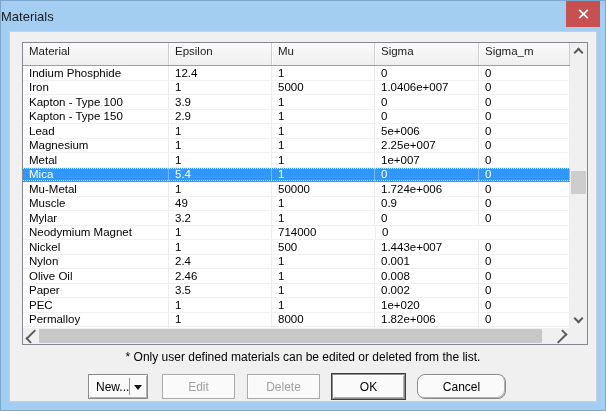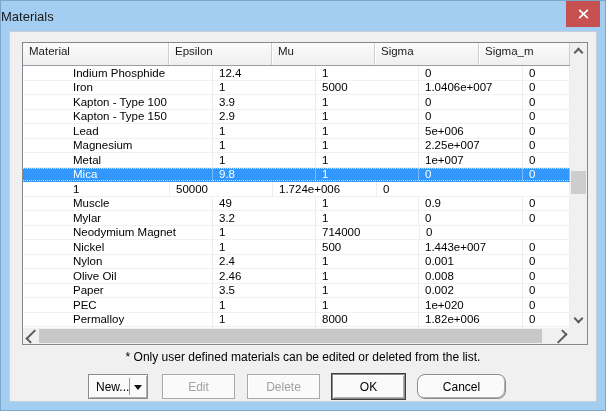--- a/index.html
+++ b/index.html
@@ -24,21 +24,21 @@
     grid-template-columns:1fr 17px;grid-template-rows:1fr 16px;}
   .table-main{grid-column:1;grid-row:1;display:flex;flex-direction:column;overflow:hidden;}
   .header-row{flex:0 0 18px;display:flex;background:linear-gradient(#FBFBFB,#EFEFEF);
     border-bottom:1px solid #9C9CA2;}
   .hcell{font-size:11.5px;color:#1a1a1a;padding:2px 0 8px 6px;
     border-right:1px solid #CFCFCF;box-shadow:1px 0 0 #FFFFFF;white-space:nowrap;overflow:hidden;}
   .w0{width:146px;flex:0 0 146px}.w1{width:103px;flex:0 0 103px}
   .w2{width:103px;flex:0 0 103px}.w3{width:104px;flex:0 0 104px}.w4{flex:1}
   .table-body{flex:1;overflow:hidden;background:#fff;}
   .row{display:flex;height:14.5px;border-bottom:1px solid #F1F1F1;background:#fff;
-    position:relative;cursor:default;padding-left:44px;}
+    position:relative;cursor:default;}
   .cell{font-size:11.5px;display:flex;align-items:center;padding-left:6px;
     border-right:1px solid #EDEDED;white-space:nowrap;overflow:hidden;color:#000;}
   .row.selected{background:var(--sel);border-bottom-color:var(--sel);}
   .row.selected .cell{color:#fff;border-right-color:rgba(255,255,255,.35);}
   .row.selected::before{content:"";position:absolute;inset:0;pointer-events:none;
     border-top:1px dotted rgba(255,255,255,.75);border-bottom:1px dotted rgba(255,255,255,.75);}
   
   .vscroll{grid-column:2;grid-row:1;background:#F0F0F0;position:relative;}
   .hscroll{grid-column:1;grid-row:2;background:#F0F0F0;position:relative;}
   .sb-corner{grid-column:2;grid-row:2;background:#F0F0F0;}
@@ -144,26 +144,27 @@
   </div>
             <div class="row">
     <div class="cell w0">Metal</div>
     <div class="cell w1">1</div>
     <div class="cell w2">1</div>
     <div class="cell w3">1e+007</div>
     <div class="cell w4">0</div>
   </div>
             <div class="row selected">
     <div class="cell w0">Mica</div>
-    <div class="cell w1">9.8</div>
-    <div class="cell w2">1</div>
-    <div class="cell w3">0</div>
-    <div class="cell w4">0</div>
-  </div>
-            <div class="row">
+    <div class="cell w1">5.4</div>
+    <div class="cell w2">1</div>
+    <div class="cell w3">0</div>
+    <div class="cell w4">0</div>
+  </div>
+            <div class="row">
+    <div class="cell w0">Mu-Metal</div>
     <div class="cell w1">1</div>
     <div class="cell w2">50000</div>
     <div class="cell w3">1.724e+006</div>
     <div class="cell w4">0</div>
   </div>
             <div class="row">
     <div class="cell w0">Muscle</div>
     <div class="cell w1">49</div>
     <div class="cell w2">1</div>
     <div class="cell w3">0.9</div>

